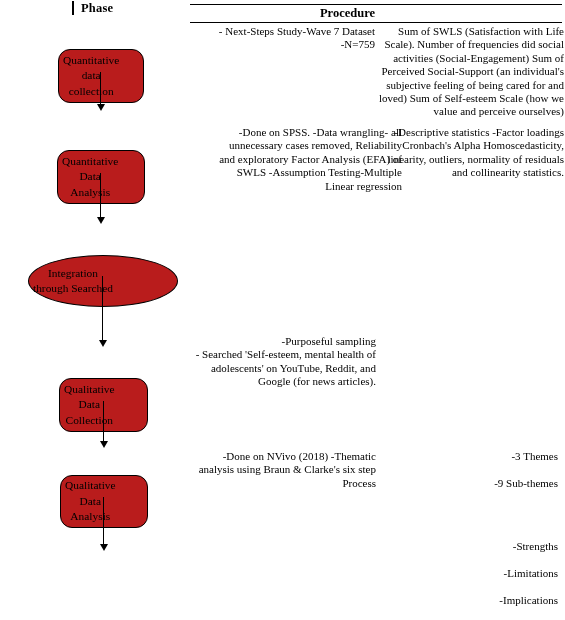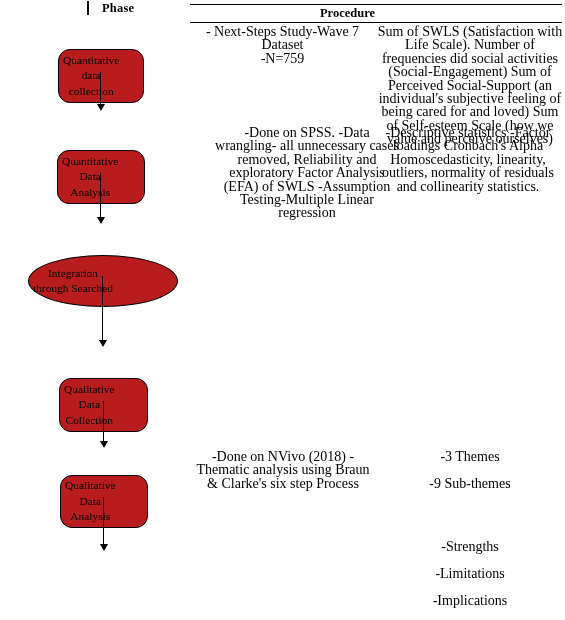--- a/index.html
+++ b/index.html
@@ -20,25 +20,25 @@
   #stage {
     position: absolute;
     left: 0; top: 0;
     width: 565px;
     height: 620px;
   }
 
   
   .phase-header {
     position: absolute;
-    left: 87px;
+    left: 72px;
     top: 1px;
     display: flex;
     align-items: center;
-    gap: 13px;
+    gap: 7px;
   }
   .phase-rule {
     width: 2px;
     height: 14px;
     background: #000;
     display: block;
   }
   .phase-label {
     font-weight: bold;
     font-size: 12.5px;
@@ -101,23 +101,23 @@
   }
   .col-head {
     position: absolute;
     font-weight: bold;
     font-size: 12.5px;
     line-height: 15px;
     text-align: right;
   }
   .cell {
     position: absolute;
-    font-size: 14px;
+    font-size: 11px;
     line-height: 13.4px;
-    text-align: center;
+    text-align: right;
     white-space: pre-line;
   }
 </style>
 </head>
 <body>
 
 <div id="stage">
 
   <div class="phase-header">
     <span class="phase-rule"></span>
@@ -173,20 +173,22 @@
     <span>Qualitative
 Data
 Collection</span>
   </div>
 
   <div class="arrow" style="left:103px; top:401px; height:48px;">
     <div class="shaft" style="height:41px;"></div>
     <div class="head" style="top:40px;"></div>
   </div>
 
+  <div class="cell" style="left:190px; top:335px; width:186px;">-Purposeful sampling
+- Searched 'Self-esteem, mental health of adolescents' on YouTube, Reddit, and Google (for news articles).</div>
 
   <div class="node rect" style="left:60px; top:444px; width:88px; height:53px;">
     <span>Qualitative
 Data
 Analysis</span>
   </div>
 
   <div class="arrow" style="left:103px; top:497px; height:55px;">
     <div class="shaft" style="height:48px;"></div>
     <div class="head" style="top:47px;"></div>

